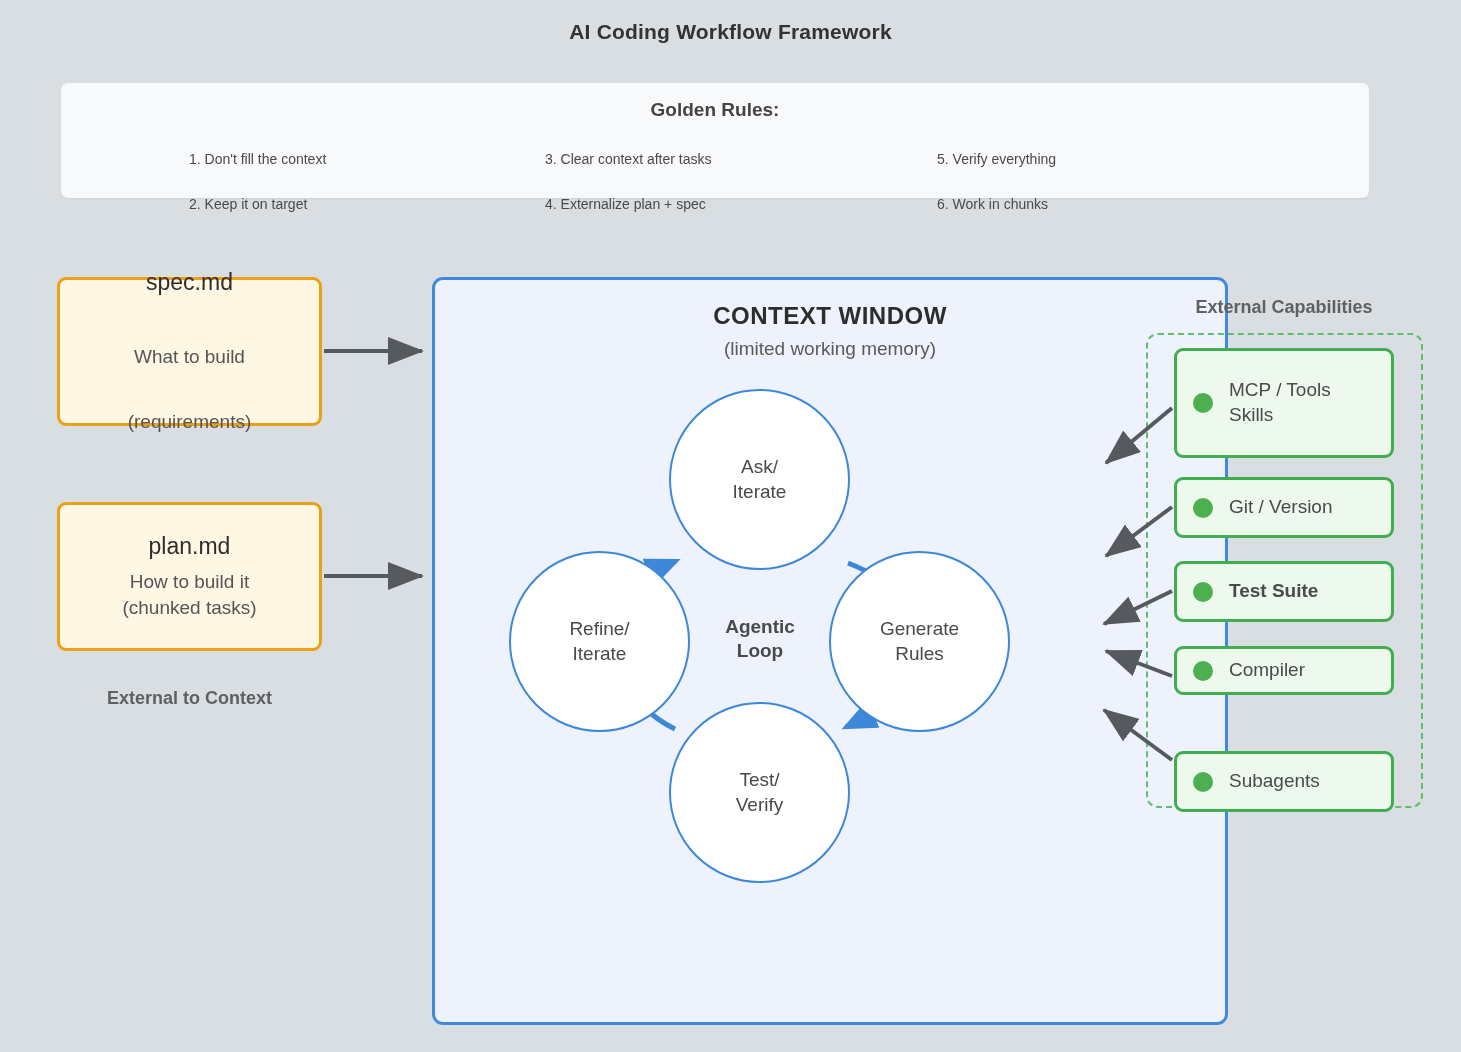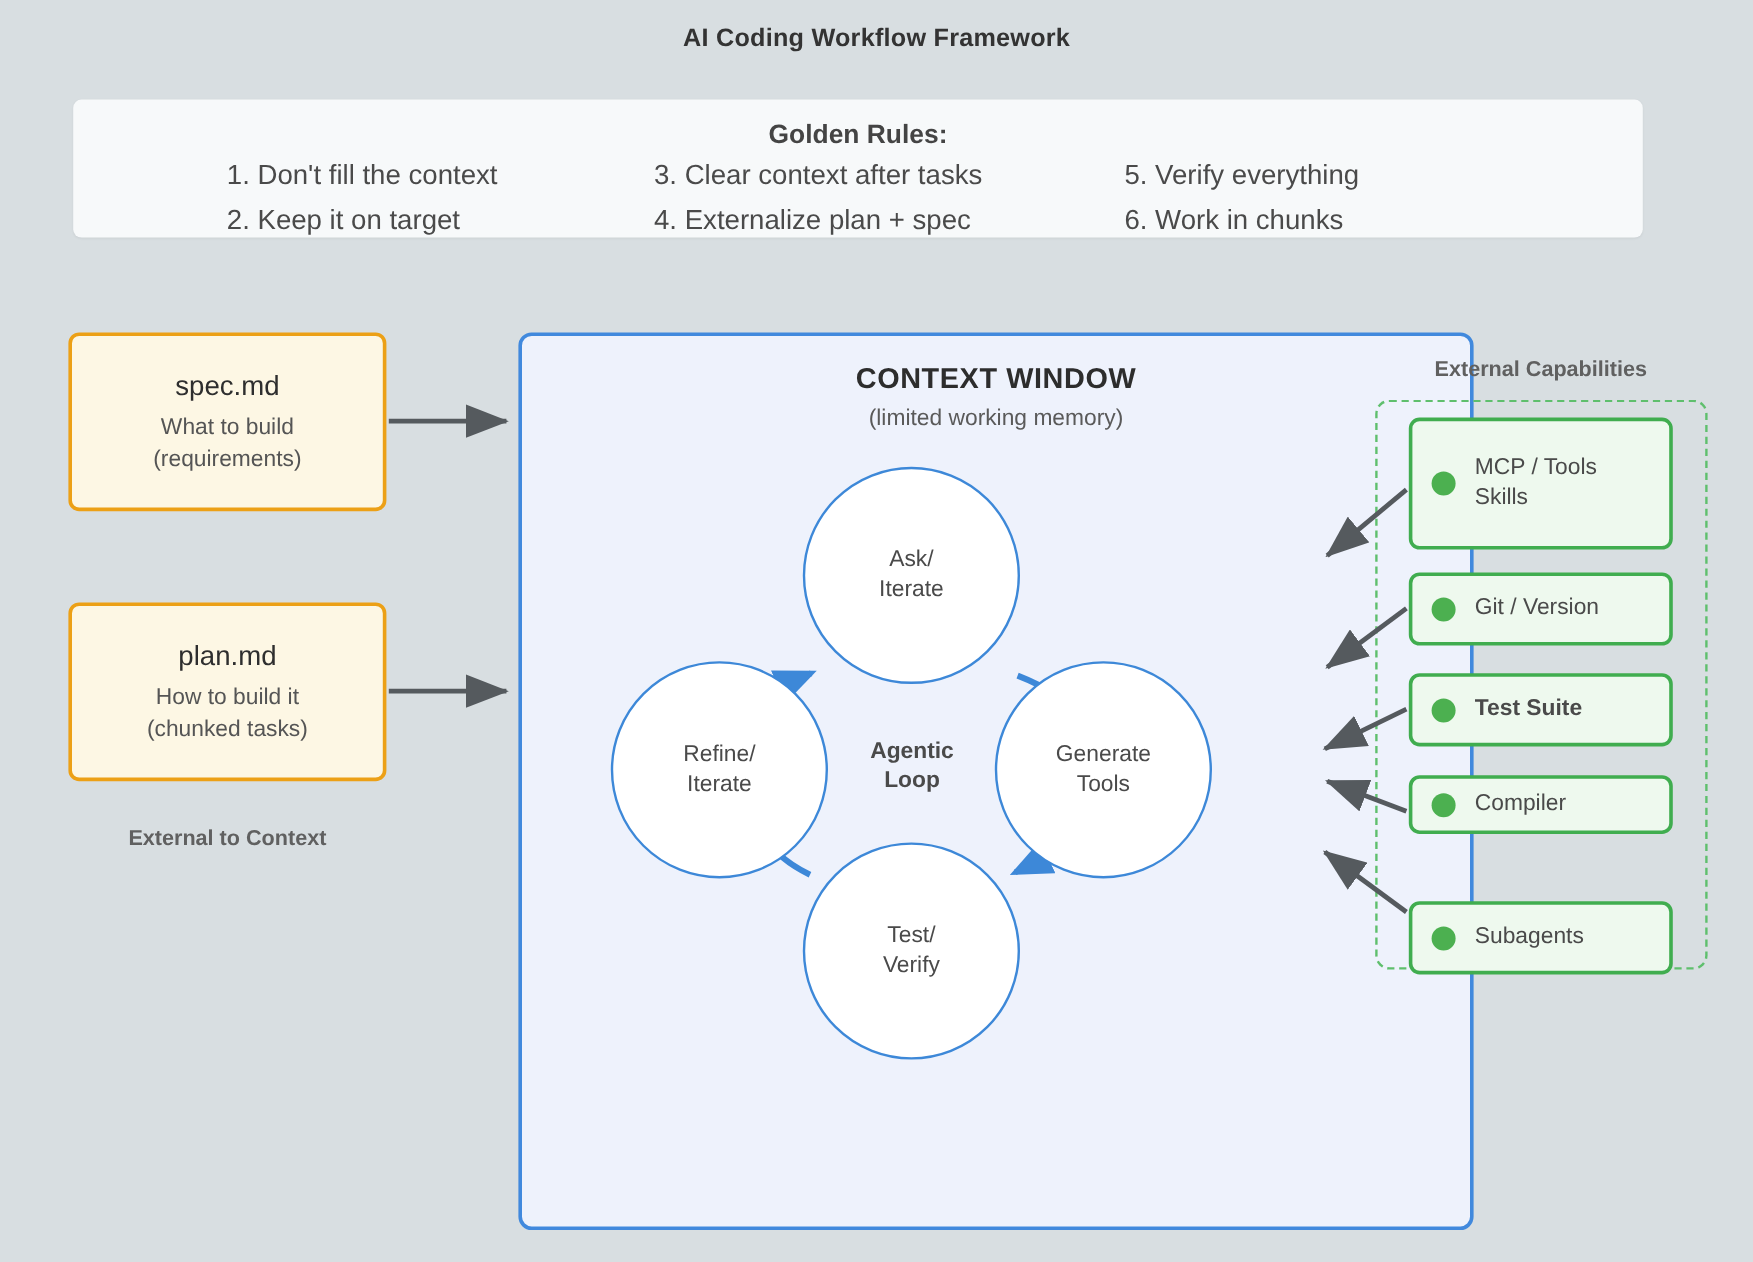--- a/index.html
+++ b/index.html
@@ -42,21 +42,21 @@
     background: #f7f9fa;
     border-radius: 7px;
     box-shadow: 0 1px 2px rgba(0,0,0,0.05);
   }
   .rules-heading {
     position: absolute;
     top: 16px;
     left: 0;
     width: 100%;
     text-align: center;
-    font-size: 22px;
+    font-size: 19px;
     font-weight: bold;
     color: #444444;
   }
   .rules-columns {
     position: absolute;
     top: 46px;
     left: 110px;
     width: 1090px;
     display: flex;
     gap: 0px;
@@ -64,39 +64,40 @@
   .rules-col {
     flex: 1;
     display: flex;
     flex-direction: column;
     gap: 5px;
   }
   .rules-col.c1 { padding-left: 18px; }
   .rules-col.c2 { padding-left: 32px; }
   .rules-col.c3 { padding-left: 68px; }
   .rule-item {
-    font-size: 23px;
+    font-size: 14px;
     color: #4a4a4a;
     line-height: 1.45;
     white-space: nowrap;
+    margin-top: 20px;
   }
 
   
   .doc-box {
     position: absolute;
     background: #fdf7e4;
     border: 3px solid #eca016;
     border-radius: 9px;
     box-sizing: border-box;
     display: flex;
     flex-direction: column;
     align-items: center;
     justify-content: center;
   }
-  #doc-spec { left: 57px; top: 277px; width: 265px; height: 149px; }
+  #doc-spec { left: 57px; top: 277px; width: 265px; height: 149px; gap: 39px; }
   #doc-plan { left: 57px; top: 502px; width: 265px; height: 149px; }
   .doc-title {
     font-size: 23px;
     color: #2e2e2e;
     margin-bottom: 9px;
   }
   .doc-line {
     font-size: 19px;
     color: #555555;
     line-height: 1.32;
@@ -333,21 +334,21 @@
     <div>Agentic</div>
     <div>Loop</div>
   </div>
 
   <div class="loop-circle" id="circle-ask">
     <div class="lbl">Ask/</div>
     <div class="lbl">Iterate</div>
   </div>
   <div class="loop-circle" id="circle-generate">
     <div class="lbl">Generate</div>
-    <div class="lbl">Tools</div>
+    <div class="lbl">Rules</div>
   </div>
   <div class="loop-circle" id="circle-test">
     <div class="lbl">Test/</div>
     <div class="lbl">Verify</div>
   </div>
   <div class="loop-circle" id="circle-refine">
     <div class="lbl">Refine/</div>
     <div class="lbl">Iterate</div>
   </div>
 

